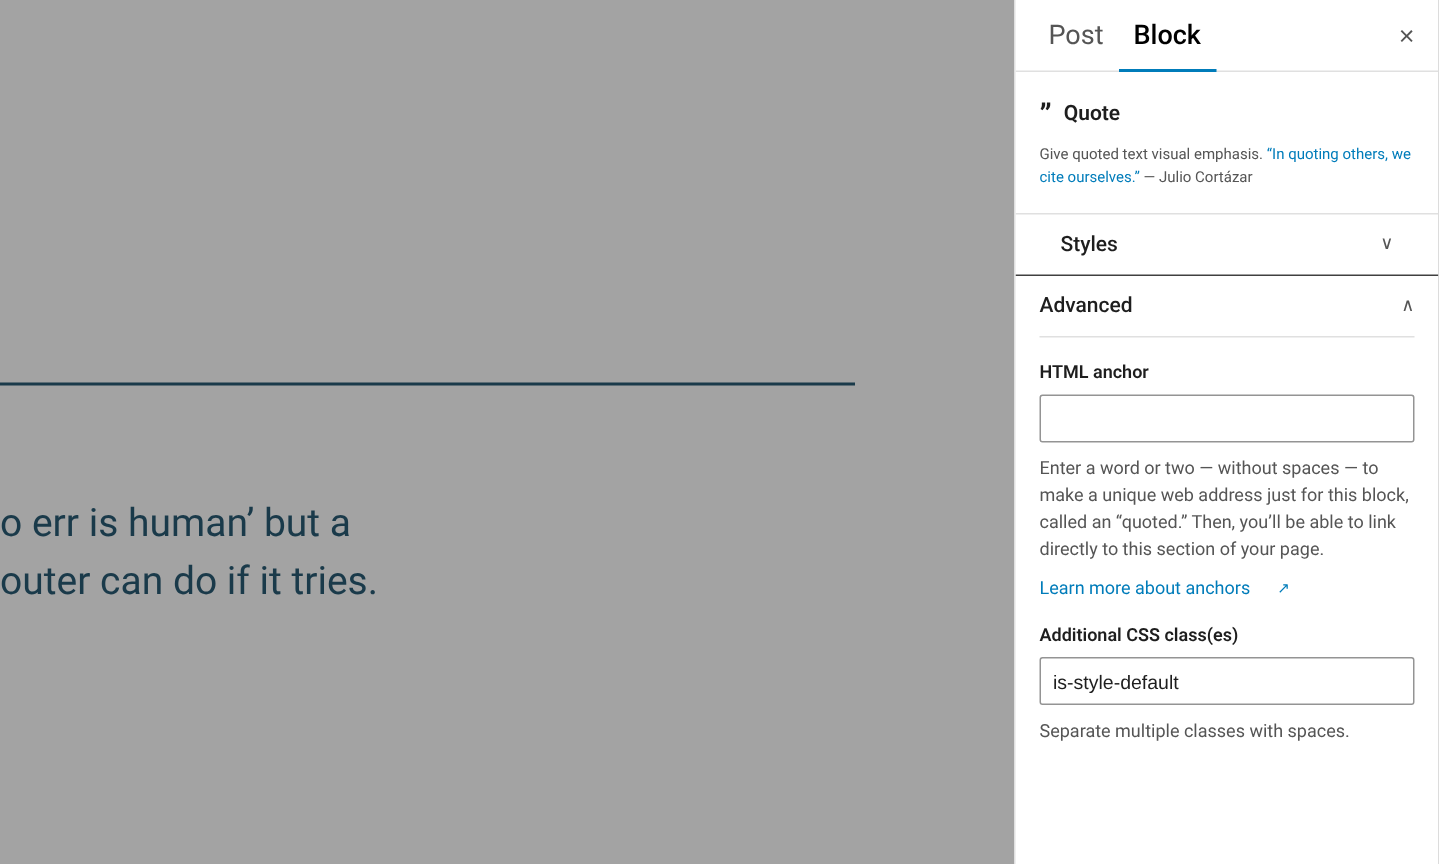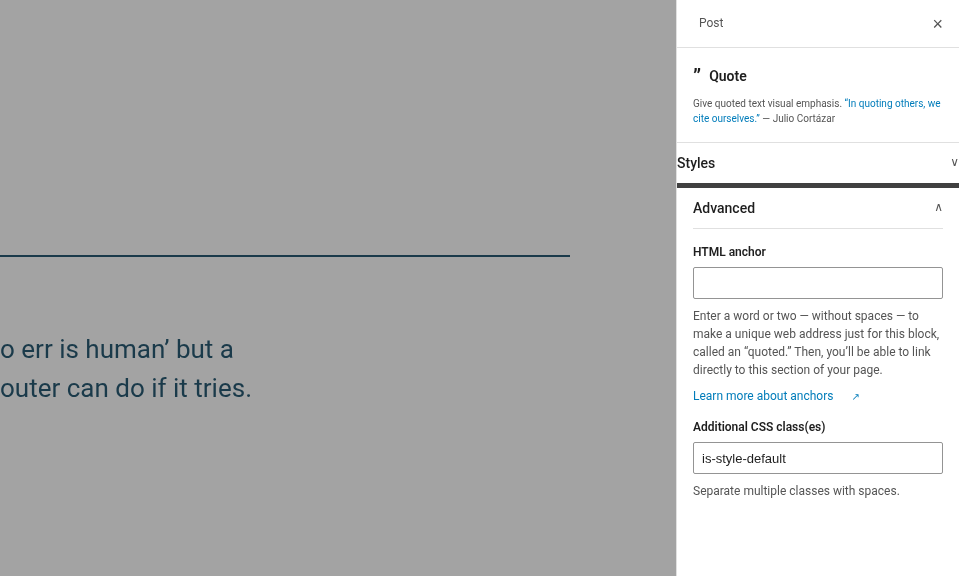--- a/index.html
+++ b/index.html
@@ -54,21 +54,21 @@
       display: flex;
       align-items: center;
       border-bottom: 1px solid #e0e0e0;
       padding: 0 12px;
       height: 48px;
       flex-shrink: 0;
     }
 
     .tab {
       padding: 12px 10px;
-      font-size: 12px;
+      font-size: 18px;
       color: #555;
       cursor: pointer;
       border-bottom: 2px solid transparent;
       margin-bottom: -1px;
     }
 
     .tab.active {
       color: #000;
       border-bottom: 2px solid #007cba;
       font-weight: 500;
@@ -118,22 +118,22 @@
 
     .block-description .highlight {
       color: #007cba;
     }
 
     
     .section-header {
       display: flex;
       align-items: flex-start;
       justify-content: space-between;
-      padding: 12px 0;
-      border-bottom: 5px solid #404040;
+      padding: 12px 30px;
+      border-bottom: 1px solid #404040;
       cursor: pointer;
     }
 
     .section-header-label {
       font-size: 14px;
       font-weight: 500;
       color: #1e1e1e;
     }
 
     .chevron {
@@ -207,20 +207,21 @@
   <div class="canvas-text">
     <div>o err is human’ but a</div>
     <div>outer can do if it tries.</div>
   </div>
 </div>
 
 <div class="sidebar">
 
   <div class="tab-bar">
     <div class="tab">Post</div>
+    <div class="tab active">Block</div>
     <button class="tab-close">×</button>
   </div>
 
   <div class="block-info">
     <div class="block-header">
       <span class="quote-icon">”</span>
       <span class="block-title">Quote</span>
     </div>
     <div class="block-description">
       <span>Give quoted text visual emphasis. </span><span class="highlight">“In quoting others, we cite ourselves.”</span><span>

